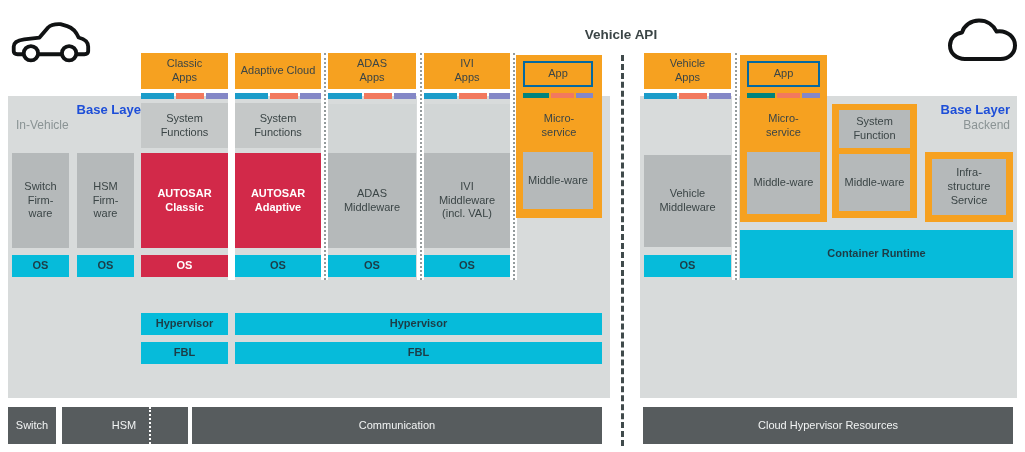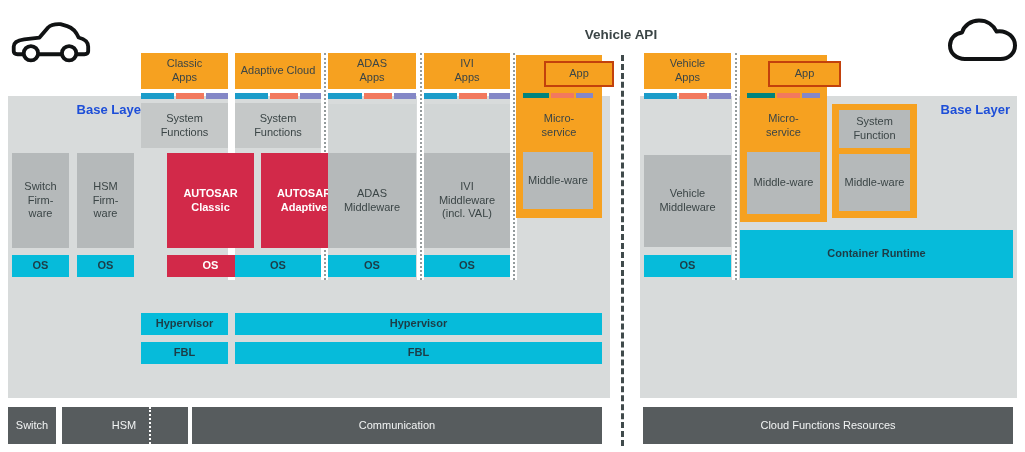--- a/index.html
+++ b/index.html
@@ -3,27 +3,27 @@
 <meta charset="utf-8">
 <style>
   html,body{margin:0;padding:0;background:#fff;}
   .stage{position:relative;width:1025px;height:452px;background:#fff;overflow:hidden;
          font-family:Liberation Sans, sans-serif;color:var(--text_dark);}
   .abs{position:absolute;box-sizing:border-box;}
   .box{position:absolute;box-sizing:border-box;display:flex;align-items:center;justify-content:center;
        text-align:center;white-space:pre-line;font-size:11px;line-height:1.25;}
   .panel{background:var(--panel);}
   .orange{background:var(--orange);}
-  .red{background:var(--red);color:#fff;font-weight:bold;margin-left:26px;}
+  .red{background:var(--red);color:#fff;font-weight:bold;}
   .cyan{background:var(--cyan);color:var(--text_on_cyan);font-weight:600;}
   .gray{background:var(--box_gray);}
   .sysfunc{background:var(--sysfunc_gray);}
   .lightblock{background:var(--light_gray);}
   .dark{background:var(--dark);color:#f2f4f4;}
-  .appbox{border:2px solid #c2410c;background:var(--orange);margin-left:21px;}
+  .appbox{border:2px solid #0369a1;background:var(--orange);}
   .strip{position:absolute;display:flex;gap:2px;}
   .strip span{height:100%;}
   .strip .s1{flex:40 0 0;background:var(--strip_blue);}
   .strip .s2{flex:34 0 0;background:var(--strip_salmon);}
   .strip .s3{flex:26 0 0;background:var(--strip_purple);}
   .strip.teal .s1{background:var(--strip_teal);}
   .gutter{position:absolute;background:#fff;}
   .dotsep{position:absolute;width:0;border-left:2px dotted #949b9c;}
   .dashline{position:absolute;width:0;border-left:3px dashed #404a4b;}
   .title{position:absolute;font-size:13.5px;font-weight:bold;text-align:center;color:#3b4546;}
@@ -48,20 +48,21 @@
     <path d="M19 43 C10 43 4 37 4 29.5 C4 22.5 9 17.5 16 16.5 C18 9.5 25 4.5 33 4.5 C41 4.5 47.5 9 50.5 15.5 C51.5 15.3 52.5 15.2 53.5 15.2 C62 15.2 69 21.5 69 29.5 C69 37.5 62.5 43 54.5 43 Z" fill="none" stroke="#101213" stroke-width="4" stroke-linejoin="round"></path>
   </svg>
 
   <div class="title" style="left:545px;top:27px;width:152px">Vehicle API</div>
   <div class="dashline" style="left:621px;top:55px;height:391px"></div>
 
   <div class="abs panel" style="left:8px;top:96px;width:602px;height:302px"></div>
 
   <div class="abs" style="left:16px;top:102px;width:130px">
     <div class="bl-title">Base Layer</div>
+    <div class="bl-sub">In-Vehicle</div>
   </div>
 
   <div class="gutter" style="left:228px;top:96px;width:7px;height:184px"></div>
   <div class="gutter" style="left:321px;top:96px;width:7px;height:184px"></div>
   <div class="gutter" style="left:417px;top:96px;width:7px;height:184px"></div>
   <div class="gutter" style="left:510px;top:96px;width:7px;height:184px"></div>
   <div class="dotsep" style="left:324px;top:53px;height:227px"></div>
   <div class="dotsep" style="left:420px;top:53px;height:227px"></div>
   <div class="dotsep" style="left:513px;top:53px;height:227px"></div>
 
@@ -145,20 +146,21 @@
   <div class="box dark hwsplit" style="left:62px;top:407px;width:126px;height:37px">
     <span class="cell" style="width:49px">HSM</span>
     <span class="divider"></span>
   </div>
   <div class="box dark" style="left:192px;top:407px;width:410px;height:37px">Communication</div>
 
   <div class="abs panel" style="left:640px;top:96px;width:377px;height:302px"></div>
 
   <div class="abs" style="left:860px;top:102px;width:150px;text-align:right">
     <div class="bl-title">Base Layer</div>
+    <div class="bl-sub">Backend</div>
   </div>
 
   <div class="gutter" style="left:732px;top:96px;width:7px;height:184px"></div>
   <div class="dotsep" style="left:735px;top:53px;height:227px"></div>
 
   <div class="box orange" style="left:644px;top:53px;width:87px;height:36px">Vehicle
 Apps</div>
   <div class="strip" style="left:644px;top:93px;width:87px;height:6px">
       <span class="s1"></span>
       <span class="s2"></span>
@@ -179,17 +181,22 @@
 service</div>
     <div class="box gray" style="left:7px;top:97px;width:73px;height:62px">Middle-ware</div>
   </div>
 
   <div class="abs orange" style="left:832px;top:104px;width:85px;height:114px">
     <div class="box gray" style="left:7px;top:6px;width:71px;height:38px">System
 Function</div>
     <div class="box gray" style="left:7px;top:50px;width:71px;height:57px">Middle-ware</div>
   </div>
 
+  <div class="abs orange" style="left:925px;top:152px;width:88px;height:70px">
+    <div class="box gray" style="left:7px;top:7px;width:74px;height:56px">Infra-
+structure
+Service</div>
+  </div>
 
   <div class="box cyan" style="left:740px;top:230px;width:273px;height:48px">Container Runtime</div>
-  <div class="box dark" style="left:643px;top:407px;width:370px;height:37px">Cloud Functions Resources</div>
+  <div class="box dark" style="left:643px;top:407px;width:370px;height:37px">Cloud Hypervisor Resources</div>
 
 </div>
 
 </body></html>

